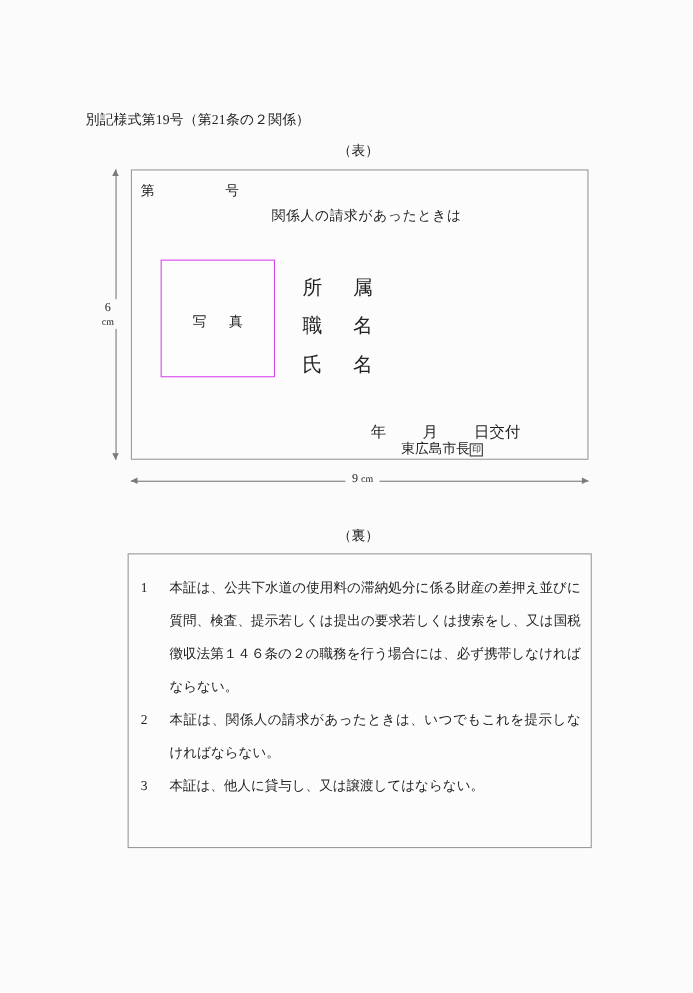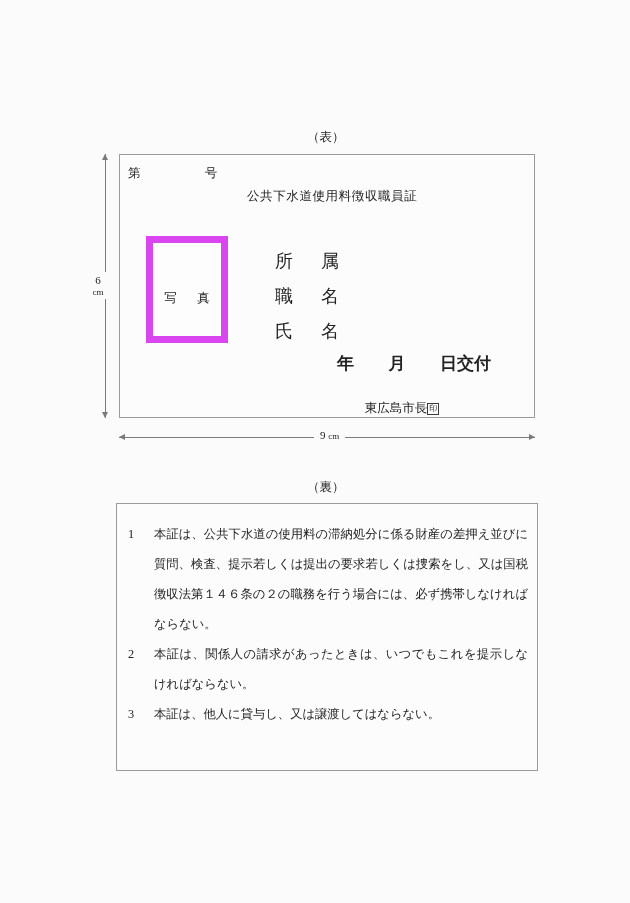--- a/index.html
+++ b/index.html
@@ -71,23 +71,23 @@
     left: 247px;
     top: 188px;
     font-size: 12.5px;
     letter-spacing: 0.6px;
     white-space: nowrap;
   }
 
   .photo-box {
     left: 146px;
     top: 236px;
-    width: 82px;
+    width: 104px;
     height: 107px;
-    border: 7px solid #d946ef;
+    border: 1px solid #d946ef;
     box-sizing: border-box;
     background: #fdfdfd;
   }
   .photo-label {
     position: absolute;
     left: 0; right: 0;
     top: 47px;
     text-align: center;
     font-size: 12.5px;
     letter-spacing: 4px;
@@ -99,24 +99,23 @@
     font-size: 18px;
     letter-spacing: 5px;
     white-space: nowrap;
   }
   .field-label.f1 { top: 249px; }
   .field-label.f2 { top: 284px; text-align: right; }
   .field-label.f3 { top: 319px; }
 
   .date-row {
     left: 337px;
-    top: 352px;
-    font-size: 17px;
-    white-space: nowrap;
-    font-weight: bold;
+    top: 384px;
+    font-size: 14px;
+    white-space: nowrap;
   }
   .date-row .g1 { display: inline-block; width: 26px; }
   .date-row .g2 { display: inline-block; width: 26px; }
 
   .issuer-row {
     left: 296px;
     top: 400px;
     width: 212px;
     font-size: 12.5px;
     white-space: nowrap;
@@ -213,32 +212,33 @@
     flex: 1 1 auto;
     text-align: justify;
     text-justify: inter-character;
   }
 </style>
 </head>
 <body>
 
 <div class="page">
 
+  <div class="abs form-no">別記様式第19号（第21条の２関係）</div>
 
   <div class="abs side-label front">（表）</div>
 
   <div class="abs card-front"></div>
 
   <div class="abs serial-row">
     <span>第</span>
     <span class="gap"></span>
     <span>号</span>
   </div>
 
-  <div class="abs card-title">公共下水道使用料徴収職員証</div>
+  <div class="abs card-title">関係人の請求があったときは</div>
 
   <div class="abs photo-box">
     <div class="photo-label">写　真</div>
   </div>
 
   <div class="abs field-label f1">所　属</div>
   <div class="abs field-label f2">職　名</div>
   <div class="abs field-label f3">氏　名</div>
 
   <div class="abs date-row">

